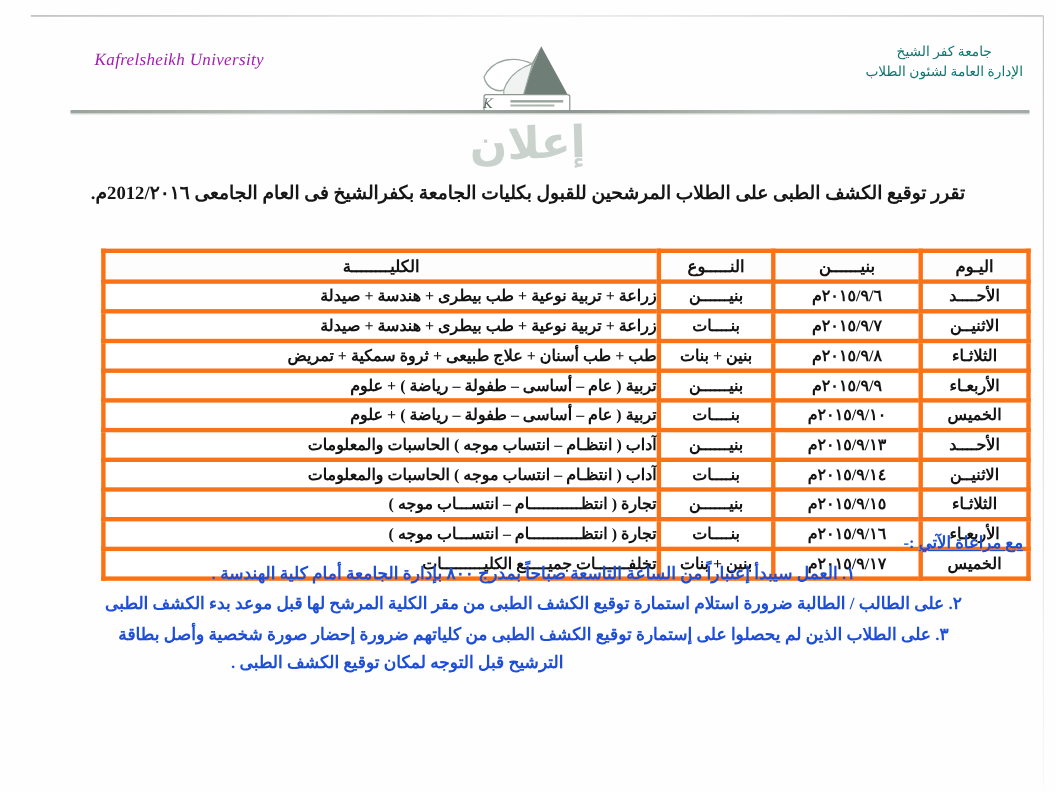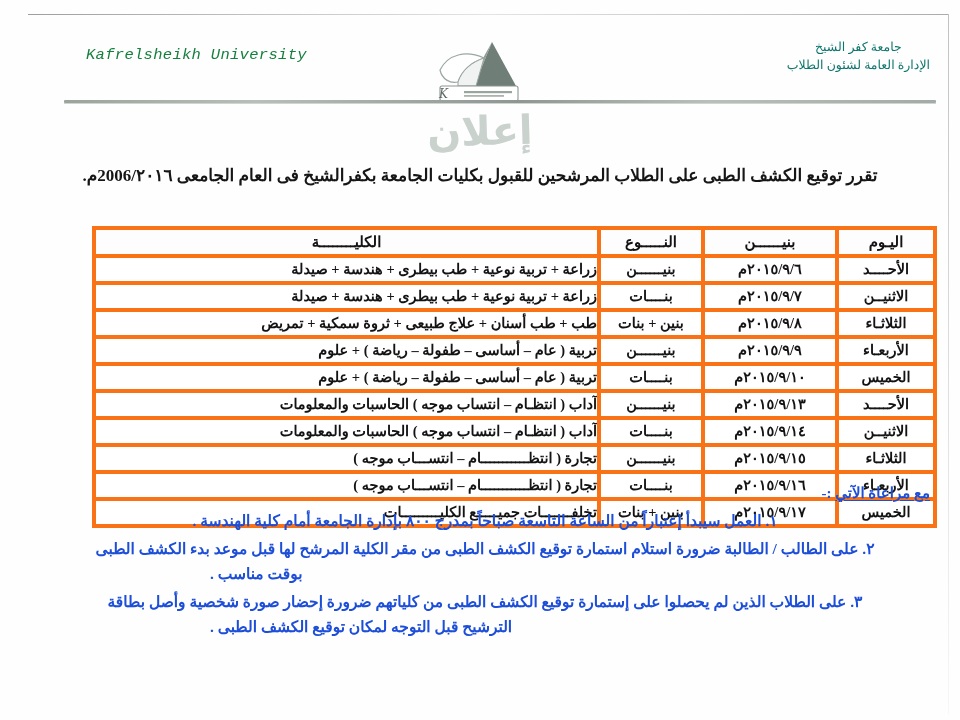--- a/index.html
+++ b/index.html
@@ -39,25 +39,25 @@
     top: 36px;
     left: 0;
     width: 960px;
     height: 62px;
   }
   .lh-left {
     position: absolute;
     left: 86px;
     top: 10px;
     direction: ltr;
-    font-family: Liberation Mono, monospace;
+    font-family: Liberation Serif, serif;
     font-style: italic;
     font-size: 15.5px;
     letter-spacing: .3px;
-    color: #15803d;
+    color: #a21caf;
     white-space: nowrap;
   }
   .lh-right {
     position: absolute;
     right: 30px;
     top: 2px;
     text-align: center;
     direction: rtl;
     color: #0f766e;
     line-height: 1.45;
@@ -234,21 +234,21 @@
     </div>
   </div>
 
   <div class="rule-main"></div>
 
   <div class="title-wrap">
     <span class="title">إعلان</span>
   </div>
 
   <div class="intro">
-    <div>تقرر توقيع الكشف الطبى على الطلاب المرشحين للقبول بكليات الجامعة بكفرالشيخ فى العام الجامعى 2006/٢٠١٦م.</div>
+    <div>تقرر توقيع الكشف الطبى على الطلاب المرشحين للقبول بكليات الجامعة بكفرالشيخ فى العام الجامعى 2012/٢٠١٦م.</div>
   </div>
 
   <div class="tbl-wrap">
     <table class="sched">
       <colgroup>
         <col class="c-day">
           <col class="c-date">
           <col class="c-type">
           <col class="c-fac">
       </colgroup>
@@ -325,18 +325,18 @@
     </table>
   </div>
 
   <div class="notes">
     <div class="notes-head">
       <span class="label">مع مراعاة الآتي</span>
       <span>:-</span>
     </div>
     <div id="notes-list">
         <div class="note note-1"><span>١</span><span>. العمل سيبدأ إعتباراً من الساعة التاسعة صباحاً بمدرج ٨٠٠ بإدارة الجامعة أمام كلية الهندسة .</span></div>
-        <div class="note note-2"><span>٢</span><span>. على الطالب / الطالبة ضرورة استلام استمارة توقيع الكشف الطبى من مقر الكلية المرشح لها قبل موعد بدء الكشف الطبى</span><span class="cont">بوقت مناسب .</span></div>
+        <div class="note note-2"><span>٢</span><span>. على الطالب / الطالبة ضرورة استلام استمارة توقيع الكشف الطبى من مقر الكلية المرشح لها قبل موعد بدء الكشف الطبى</span></div>
         <div class="note note-3"><span>٣</span><span>. على الطلاب الذين لم يحصلوا على إستمارة توقيع الكشف الطبى من كلياتهم ضرورة إحضار صورة شخصية وأصل بطاقة</span><span class="cont">الترشيح قبل التوجه لمكان توقيع الكشف الطبى .</span></div>
       </div>
   </div>
 
 </div>
 
 </body></html>

